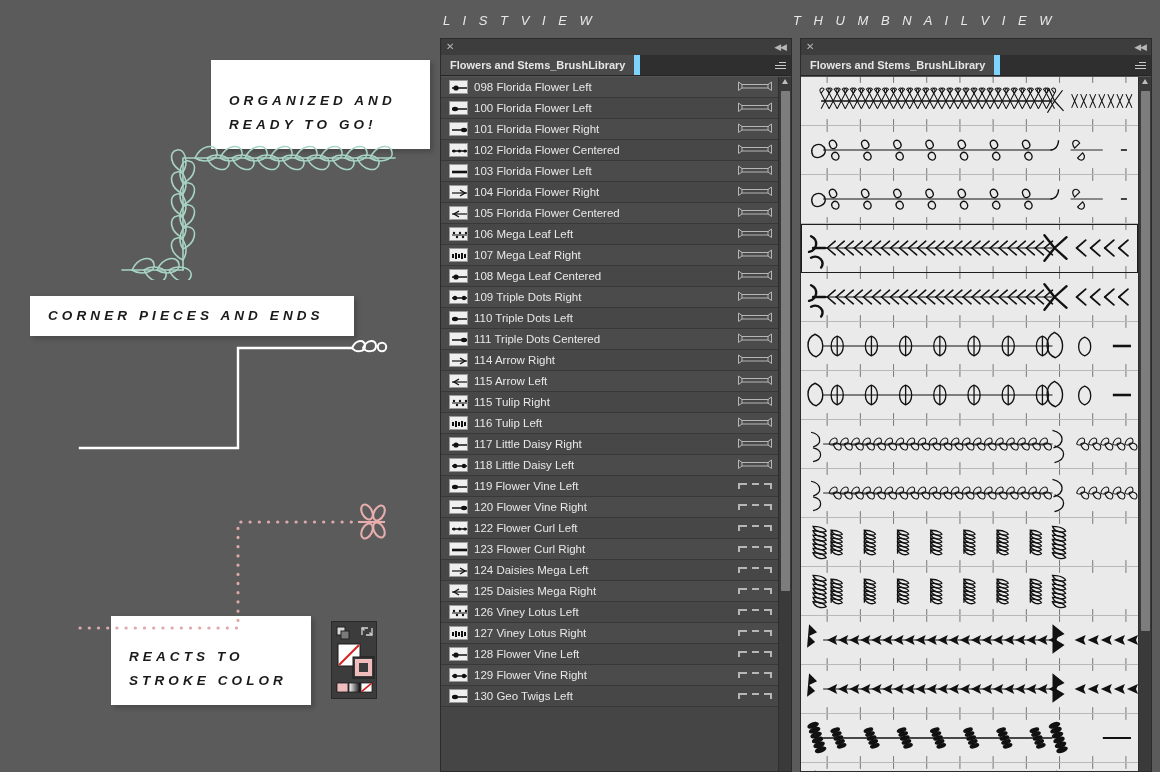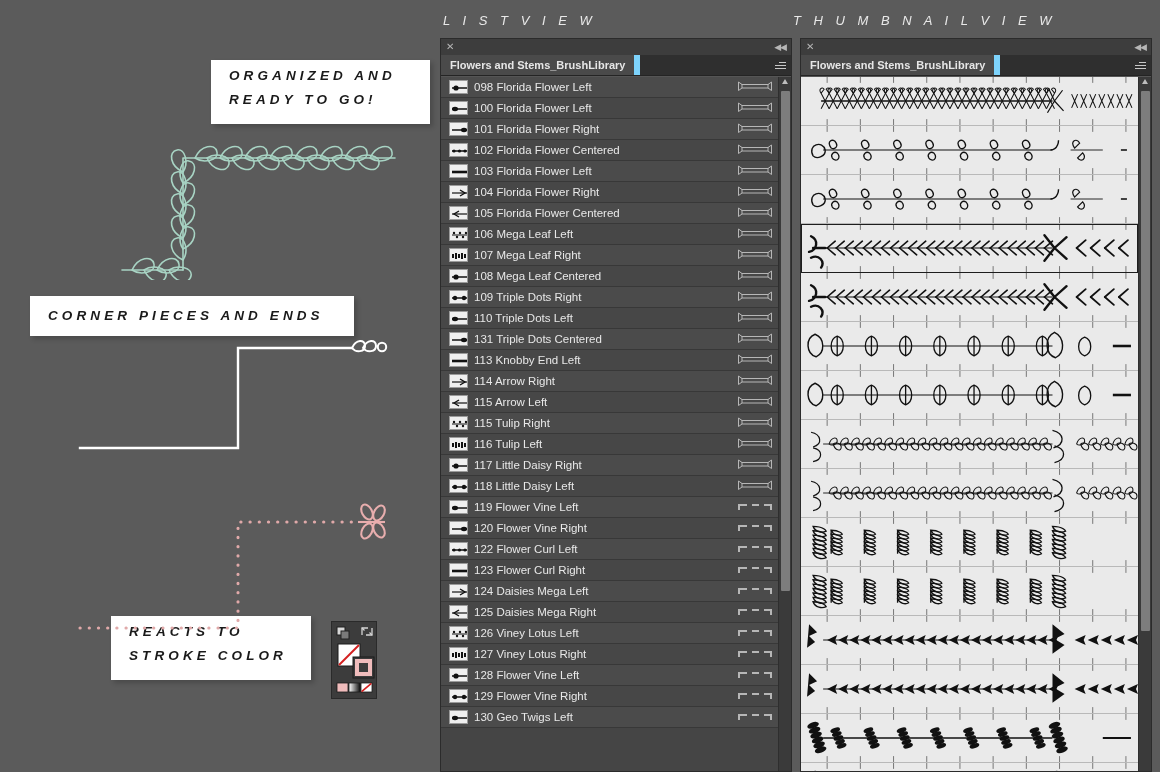--- a/index.html
+++ b/index.html
@@ -28,21 +28,21 @@
   .caption {
     position: absolute;
     background: #ffffff;
     color: #1a1a1a;
     font-style: italic;
     font-weight: 600;
     letter-spacing: 4.1px;
     font-size: 13.5px;
     line-height: 24px;
     box-shadow: 3px 3px 5px rgba(0,0,0,.20);
-    padding: 4px 18px 12px 18px;
+    padding: 29px 18px 12px 18px;
     white-space: pre-line;
   }
   #cap-organized { left: 211px; top: 60px; width: 219px; }
   #cap-corner    { left: 30px;  top: 296px; width: 324px; padding: 8px 18px; }
   #cap-reacts    { left: 111px; top: 616px; width: 200px; }
 
   
   .art { position: absolute; }
   #art-vine-corner { left: 60px;  top: 130px;  width: 340px; height: 150px; }
   #art-white-line  { left: 70px;  top: 330px;  width: 330px; height: 130px; }
@@ -498,36 +498,21 @@
     </g>
               </svg></div>
           </div>
           <div class="brush-row">
             <div class="row-swatch">
               <svg viewBox="0 0 19 14" width="19" height="14">
                 <path d="M2 7 L17 7" stroke="#111" stroke-width="1.5"></path>
                 <ellipse cx="14" cy="7" rx="3" ry="2.2" fill="#111"></ellipse>
               </svg>
             </div>
-            <div class="row-label">131 Triple Dots Centered</div>
-            <div class="row-type"><svg viewBox="0 0 34 11" width="34" height="11">
-    <g fill="none" stroke="#cfcfcf" stroke-width="1">
-      <rect x="4" y="3.5" width="26" height="3.5"></rect>
-      <path d="M4 3.5 L0.5 1 M4 7 L0.5 9.5 M30 3.5 L33.5 1 M30 7 L33.5 9.5"></path>
-      <path d="M0.5 1 L0.5 9.5 M33.5 1 L33.5 9.5"></path>
-    </g>
-              </svg></div>
-          </div>
-          <div class="brush-row">
-            <div class="row-swatch">
-              <svg viewBox="0 0 19 14" width="19" height="14">
-                <path d="M2 7 L17 7" stroke="#111" stroke-width="2.6"></path>
-              </svg>
-            </div>
-            <div class="row-label">113 Knobby End Left</div>
+            <div class="row-label">111 Triple Dots Centered</div>
             <div class="row-type"><svg viewBox="0 0 34 11" width="34" height="11">
     <g fill="none" stroke="#cfcfcf" stroke-width="1">
       <rect x="4" y="3.5" width="26" height="3.5"></rect>
       <path d="M4 3.5 L0.5 1 M4 7 L0.5 9.5 M30 3.5 L33.5 1 M30 7 L33.5 9.5"></path>
       <path d="M0.5 1 L0.5 9.5 M33.5 1 L33.5 9.5"></path>
     </g>
               </svg></div>
           </div>
           <div class="brush-row">
             <div class="row-swatch">

